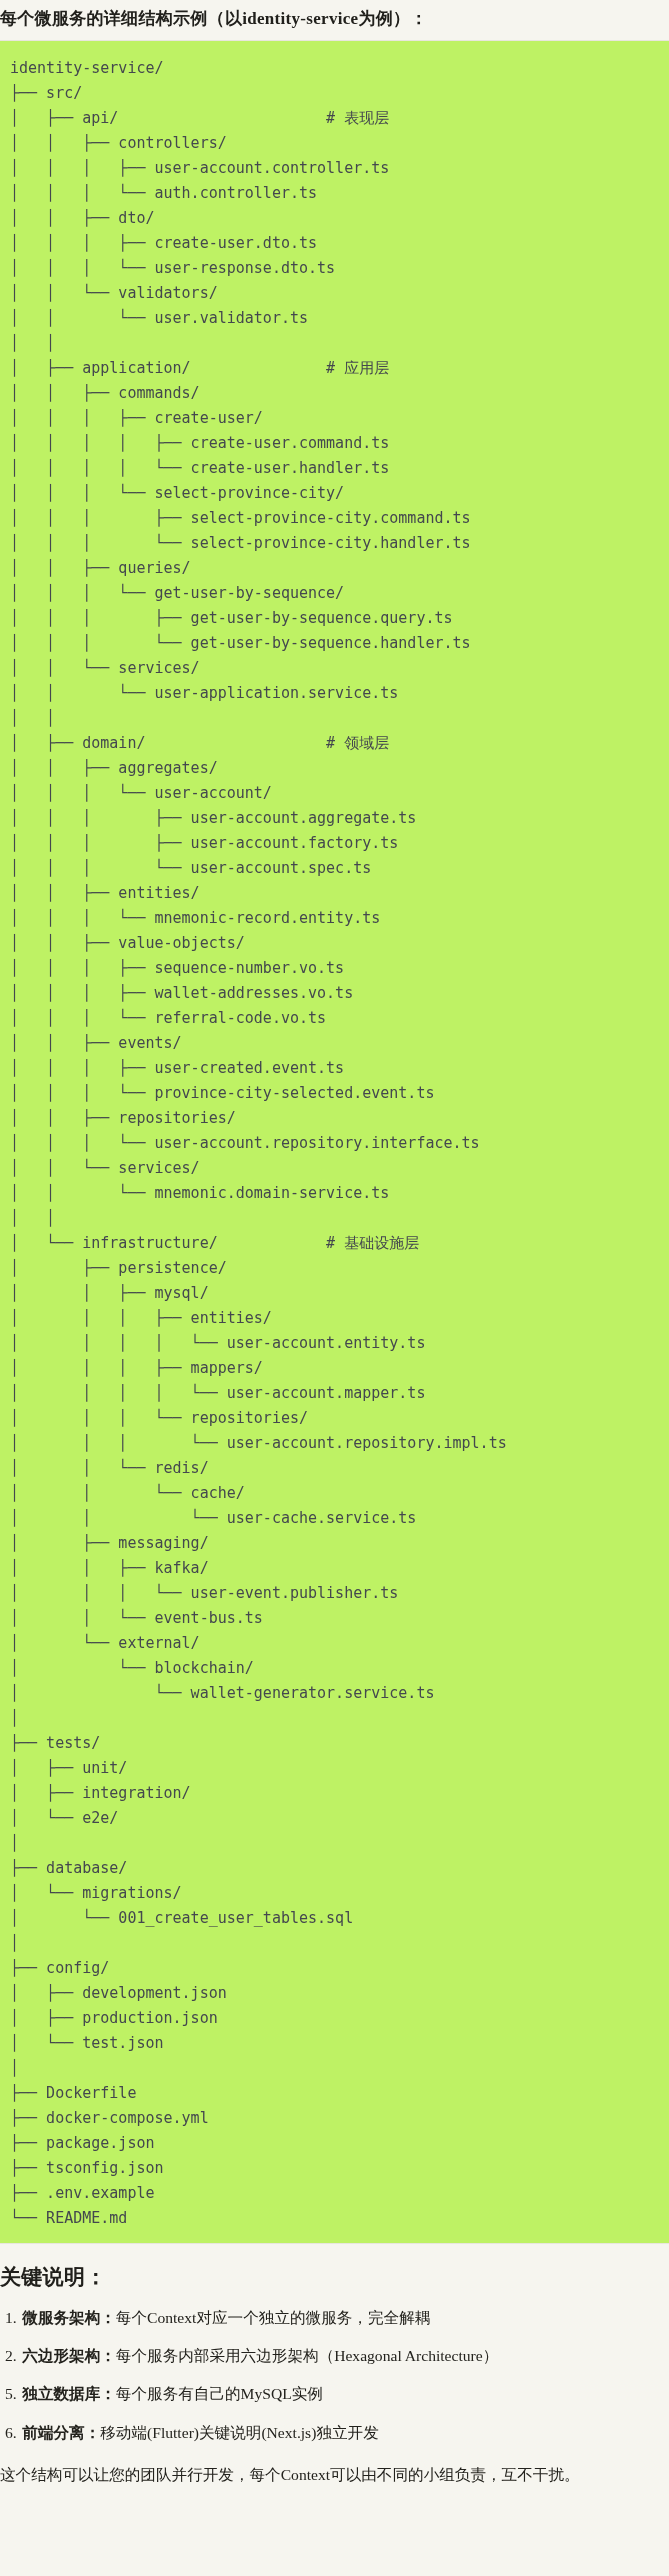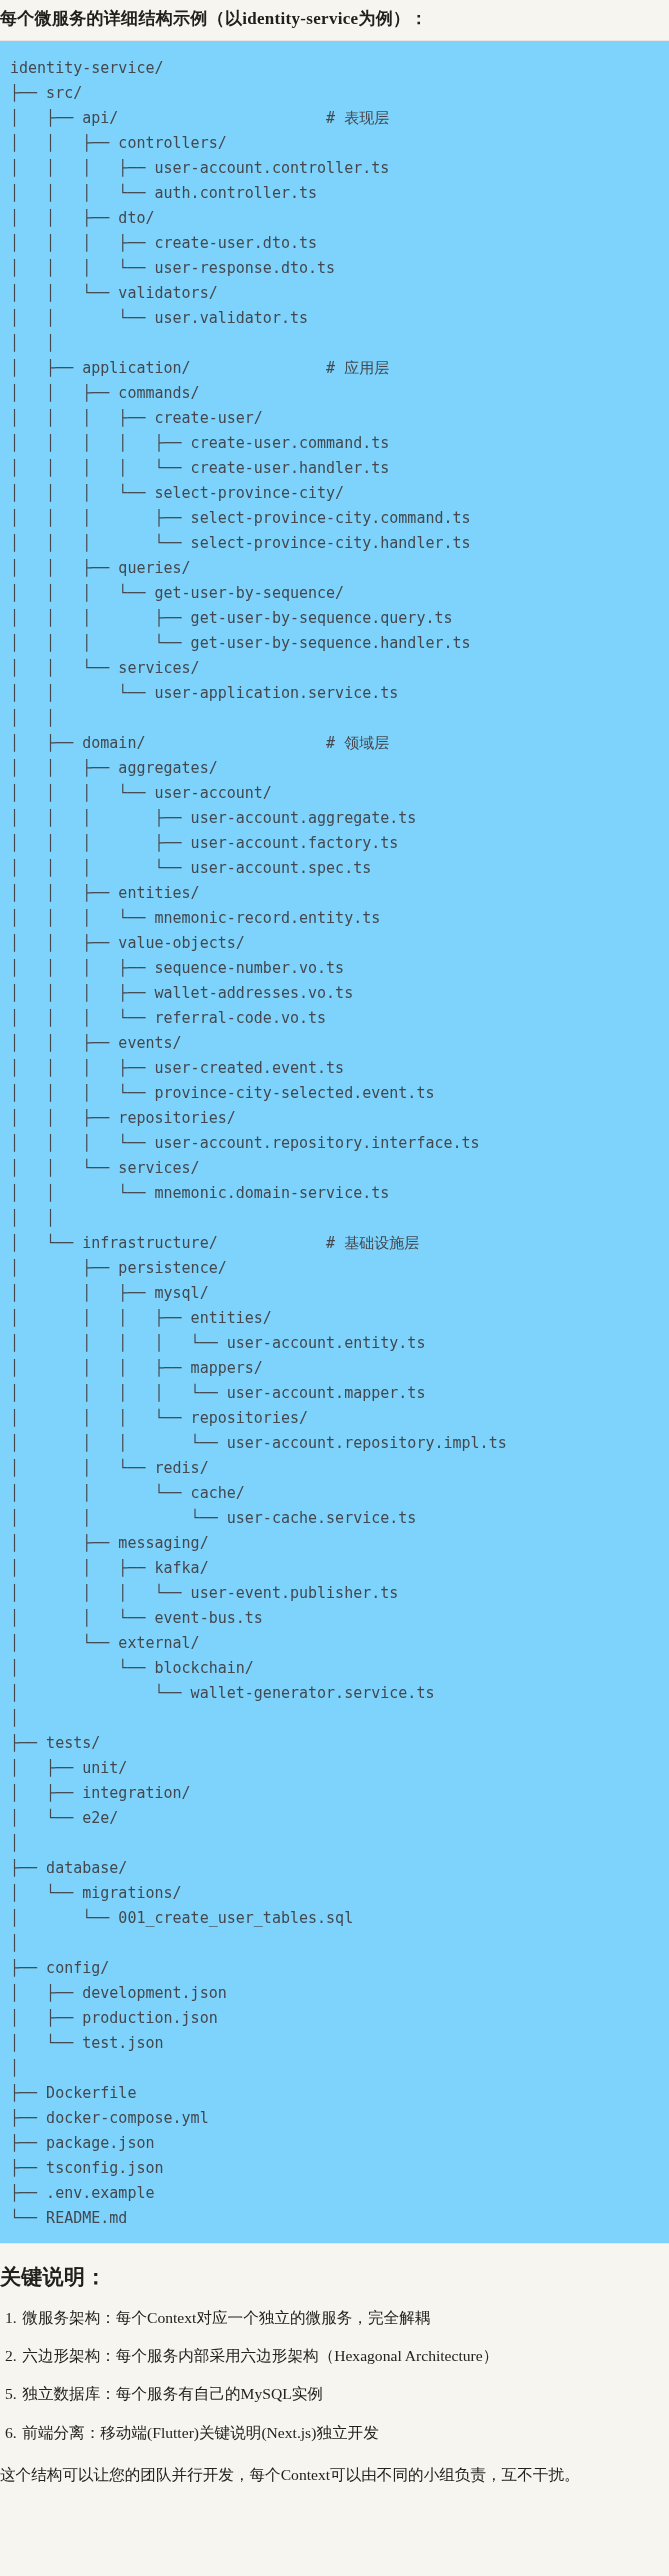--- a/index.html
+++ b/index.html
@@ -13,21 +13,21 @@
   }
   h1.page-title {
     margin: 7.5px 0 0 0;
     font-size: 17px;
     line-height: 1.35;
     font-weight: 700;
     letter-spacing: 0.3px;
   }
   .code-block {
     margin-top: 9.4px;
-    background: #7dd3fc;
+    background: #bef264;
     border-top: 0.6px solid #e8e6de;
     border-bottom: 0.6px solid #e8e6de;
   }
   .code-block pre {
     margin: 0;
     padding: 15px 6.3px 12.5px 10px;
     font-family: "DejaVu Sans Mono", "Liberation Mono", monospace;
     font-size: 15px;
     line-height: 25px;
     color: #44484e;
@@ -44,21 +44,21 @@
     margin: 16.3px 0 0 0;
     padding: 0 0 0 5px;
   }
   ol.notes li {
     font-size: 15.6px;
     line-height: 19.4px;
     margin-bottom: 19px;
     color: #23221d;
   }
   ol.notes .num { margin-right: 5.6px; }
-  ol.notes strong { font-weight: 400; }
+  ol.notes strong { font-weight: 700; }
   p.closing {
     margin: 23px 10px 0 0;
     font-size: 15.6px;
     line-height: 19.4px;
     color: #23221d;
   }
 </style>
 </head>
 <body>
 

